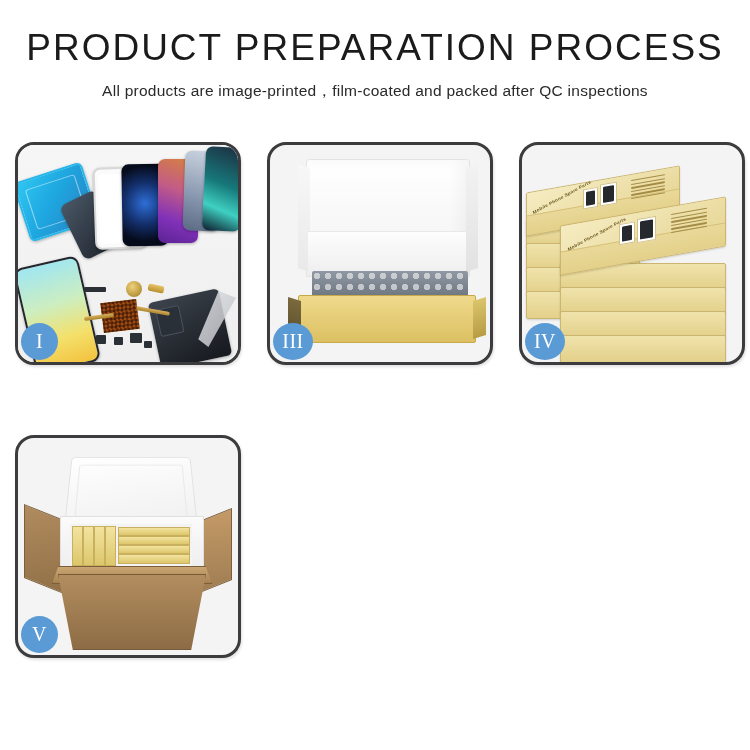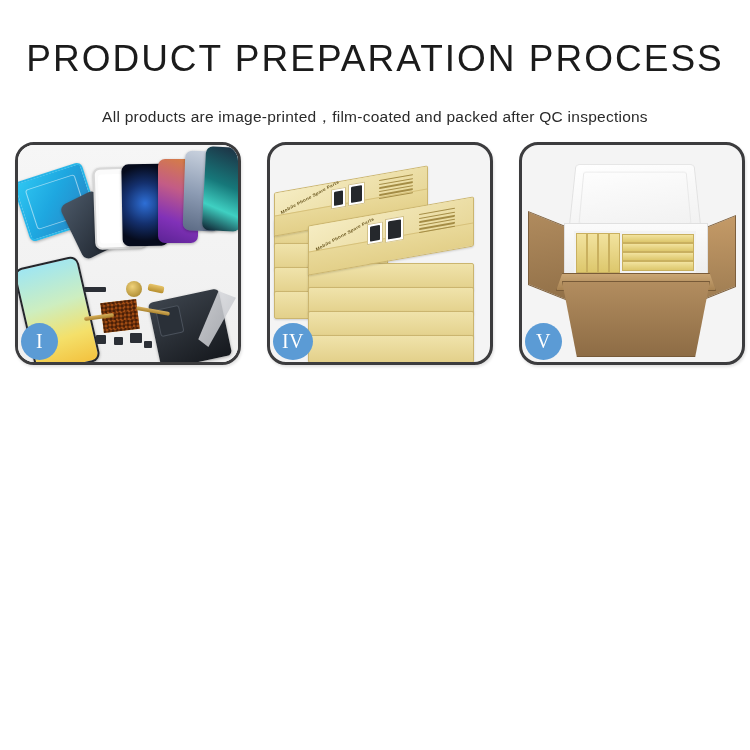--- a/index.html
+++ b/index.html
@@ -6,34 +6,34 @@
   body{
     width:750px;height:750px;
     background:#ffffff;
     font-family:"Liberation Sans", sans-serif;
     overflow:hidden;
     position:relative;
   }
 
   .header{
     width:750px;text-align:center;
-    padding-top:40px;
+    padding-top:29px;
   }
   .title{
     font-size:37px;
     letter-spacing:2.0px;
     color:#1b1b1b;
     font-weight:400;
     line-height:1.0;
     white-space:nowrap;
   }
   .subtitle{
     font-size:15.5px;
     color:#2a2a2a;
-    margin-top:30px;
+    margin-top:15px;
     letter-spacing:0.25px;
     white-space:nowrap;
   }
 
   .grid{
     position:absolute;
     left:15px;top:142px;
     width:721px;
     display:grid;
     grid-template-columns:226px 226px 226px;
@@ -336,20 +336,29 @@
       <div class="chip" style="left:126px;top:196px;width:8px;height:7px;"></div>
       <div class="gold" style="left:130px;top:140px;width:16px;height:7px;transform:rotate(12deg);"></div>
       <div class="flex" style="left:66px;top:170px;width:30px;transform:rotate(-8deg);"></div>
       <div class="flex" style="left:118px;top:164px;width:34px;transform:rotate(10deg);"></div>
       <div class="tweez"></div>
     </div>
     <div class="badge">I</div>
   </div>
 
 
+  <div class="panel">
+    <div class="stage">
+      <div class="p3lid"></div>
+      <div class="p3foam"></div>
+      <div class="p3bub"></div>
+      <div class="p3body"></div>
+    </div>
+    <div class="badge w">III</div>
+  </div>
 
   <div class="panel">
     <div class="stage">
       <div class="stack">
 
         <div class="bx" style="left:0;top:52px;width:112px;height:26px;"></div>
         <div class="bx" style="left:0;top:76px;width:112px;height:26px;"></div>
         <div class="bx" style="left:0;top:100px;width:112px;height:26px;"></div>
         <div class="bx" style="left:0;top:124px;width:112px;height:26px;"></div>
 

